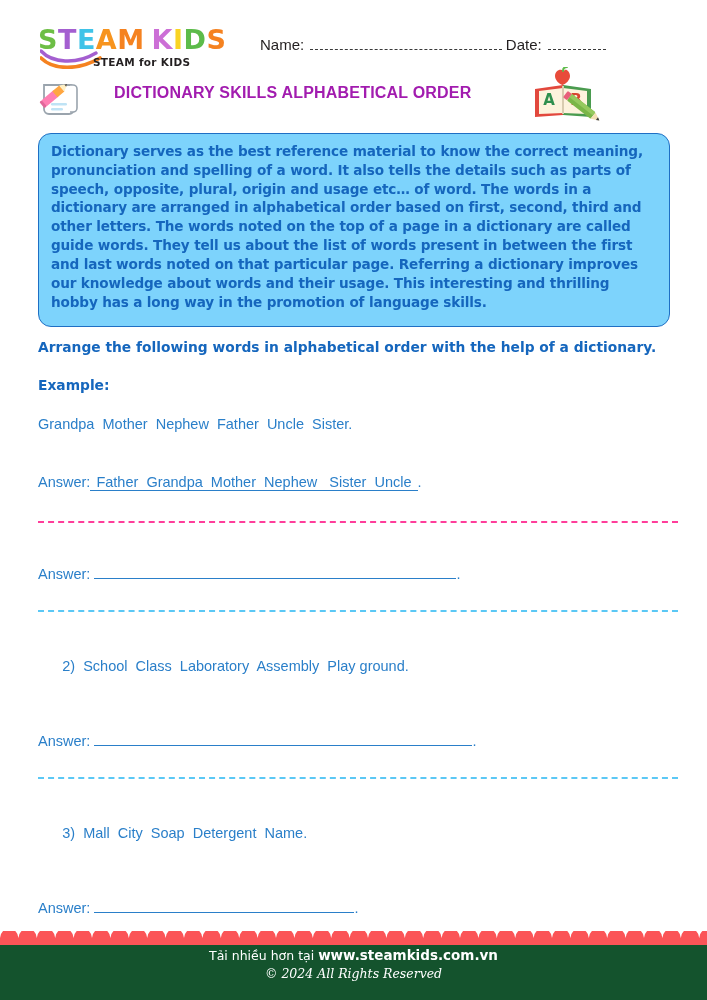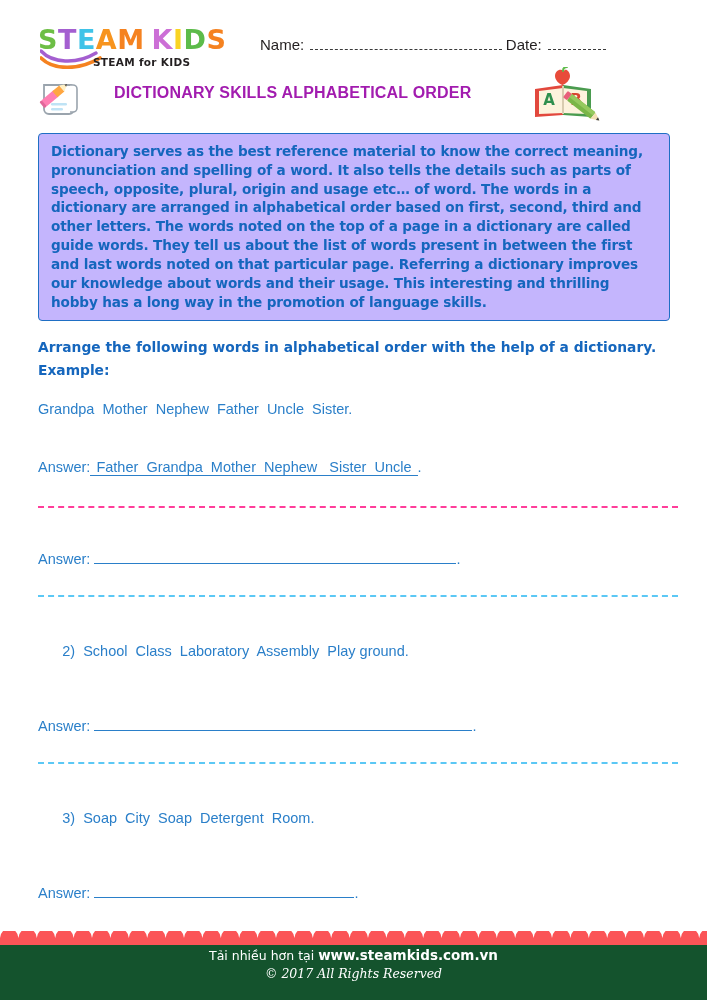--- a/index.html
+++ b/index.html
@@ -124,23 +124,23 @@
   }
 
   
   .intro-box {
     position: absolute;
     top: 133px;
     left: 38px;
     width: 632px;
     box-sizing: border-box;
     border: 1.6px solid #1f6fc4;
-    border-radius: 4px;
-    padding: 8px 12px 9px 12px;
-    background: #c4b5fd;
+    border-radius: 13px;
+    padding: 8px 12px 15px 12px;
+    background: #7dd3fc;
   }
   .intro-text {
     color: #1566bd;
     font-weight: bold;
     font-size: 13.6px;
     line-height: 1.385;
     font-family: "DejaVu Sans", sans-serif;
     margin: 0;
     letter-spacing: -0.15px;
   }
@@ -307,21 +307,21 @@
     </svg>
   </div>
 
   <div class="intro-box">
     <p class="intro-text">Dictionary serves as the best reference material to know the correct meaning, pronunciation and spelling of a word. It also tells the details such as parts of speech, opposite, plural, origin and usage etc… of word. The words in a dictionary are arranged in alphabetical order based on first, second, third and other letters. The words noted on the top of a page in a dictionary are called guide words. They tell us about the list of words present in between the first and last words noted on that particular page. Referring a dictionary improves our knowledge about words and their usage. This interesting and thrilling hobby has a long way in the promotion of language skills.</p>
   </div>
 
   <div class="content">
 
     <p class="instruction">Arrange the following words in alphabetical order with the help of a dictionary.</p>
-    <p class="instruction" style="margin-top:3px;">Example:</p>
+    <p class="instruction" style="margin-top:18px;">Example:</p>
 
     <p class="wordline" style="margin-top:21px;">Grandpa  Mother  Nephew  Father  Uncle  Sister.</p>
 
     <div class="answer-row" style="margin-top:42px;">
       <span class="answer-label">Answer:</span>
       <span class="answer-filled"> Father  Grandpa  Mother  Nephew   Sister  Uncle </span>
       <span class="answer-period">.</span>
     </div>
 
     <div class="sep" style="margin-top:30px;"></div>
@@ -339,35 +339,35 @@
     </p>
     <div class="answer-row" style="margin-top:42px;">
       <span class="answer-label">Answer:</span>
       <span class="answer-blank" style="width:378px;"></span>
       <span class="answer-period">.</span>
     </div>
 
     <div class="sep blue" style="margin-top:28px;"></div>
 
     <p class="wordline" style="margin-top:30px;">
-      <span>3)</span><span>  </span><span>Soap  City  Soap  Detergent  Room.</span>
+      <span>3)</span><span>  </span><span>Mall  City  Soap  Detergent  Name.</span>
     </p>
     <div class="answer-row" style="margin-top:42px;">
       <span class="answer-label">Answer:</span>
       <span class="answer-blank" style="width:260px;"></span>
       <span class="answer-period">.</span>
     </div>
 
   </div>
 
   <div class="footer">
     <svg class="footer-scallop" viewBox="0 0 707 14" preserveAspectRatio="none">
       <path id="scallop-path" fill="#fb5457" d="M0 14 L0 7 A 9.2 9.2 0 0 1 18.4 7 A 9.2 9.2 0 0 1 36.8 7 A 9.2 9.2 0 0 1 55.199999999999996 7 A 9.2 9.2 0 0 1 73.6 7 A 9.2 9.2 0 0 1 92 7 A 9.2 9.2 0 0 1 110.4 7 A 9.2 9.2 0 0 1 128.8 7 A 9.2 9.2 0 0 1 147.20000000000002 7 A 9.2 9.2 0 0 1 165.60000000000002 7 A 9.2 9.2 0 0 1 184.00000000000003 7 A 9.2 9.2 0 0 1 202.40000000000003 7 A 9.2 9.2 0 0 1 220.80000000000004 7 A 9.2 9.2 0 0 1 239.20000000000005 7 A 9.2 9.2 0 0 1 257.6 7 A 9.2 9.2 0 0 1 276 7 A 9.2 9.2 0 0 1 294.4 7 A 9.2 9.2 0 0 1 312.79999999999995 7 A 9.2 9.2 0 0 1 331.19999999999993 7 A 9.2 9.2 0 0 1 349.5999999999999 7 A 9.2 9.2 0 0 1 367.9999999999999 7 A 9.2 9.2 0 0 1 386.39999999999986 7 A 9.2 9.2 0 0 1 404.79999999999984 7 A 9.2 9.2 0 0 1 423.1999999999998 7 A 9.2 9.2 0 0 1 441.5999999999998 7 A 9.2 9.2 0 0 1 459.9999999999998 7 A 9.2 9.2 0 0 1 478.39999999999975 7 A 9.2 9.2 0 0 1 496.7999999999997 7 A 9.2 9.2 0 0 1 515.1999999999997 7 A 9.2 9.2 0 0 1 533.5999999999997 7 A 9.2 9.2 0 0 1 551.9999999999997 7 A 9.2 9.2 0 0 1 570.3999999999996 7 A 9.2 9.2 0 0 1 588.7999999999996 7 A 9.2 9.2 0 0 1 607.1999999999996 7 A 9.2 9.2 0 0 1 625.5999999999996 7 A 9.2 9.2 0 0 1 643.9999999999995 7 A 9.2 9.2 0 0 1 662.3999999999995 7 A 9.2 9.2 0 0 1 680.7999999999995 7 A 9.2 9.2 0 0 1 699.1999999999995 7 A 9.2 9.2 0 0 1 717.5999999999995 7 L707 14 Z"></path>
     </svg>
     <div class="footer-inner">
       <div class="footer-line1">
         <span>Tải nhiều hơn tại </span><b>www.steamkids.com.vn</b>
       </div>
-      <div class="footer-line2">© 2017 All Rights Reserved</div>
+      <div class="footer-line2">© 2024 All Rights Reserved</div>
     </div>
   </div>
 
 </div>
 
 </body></html>

